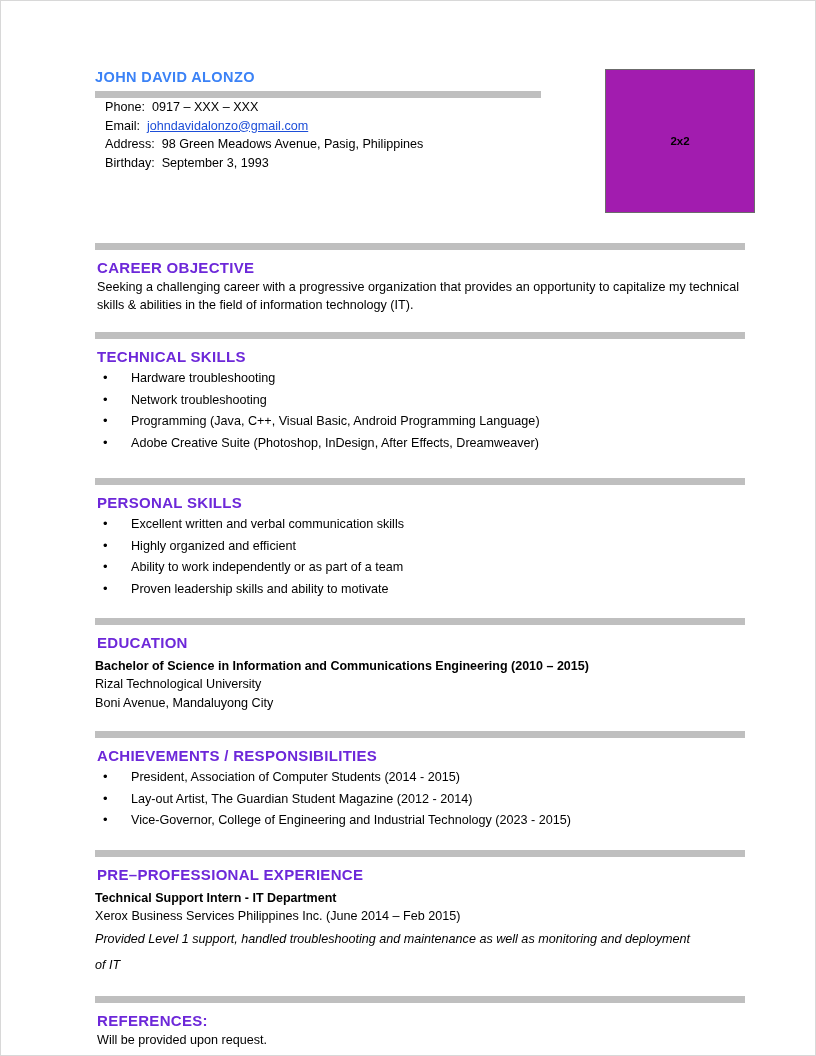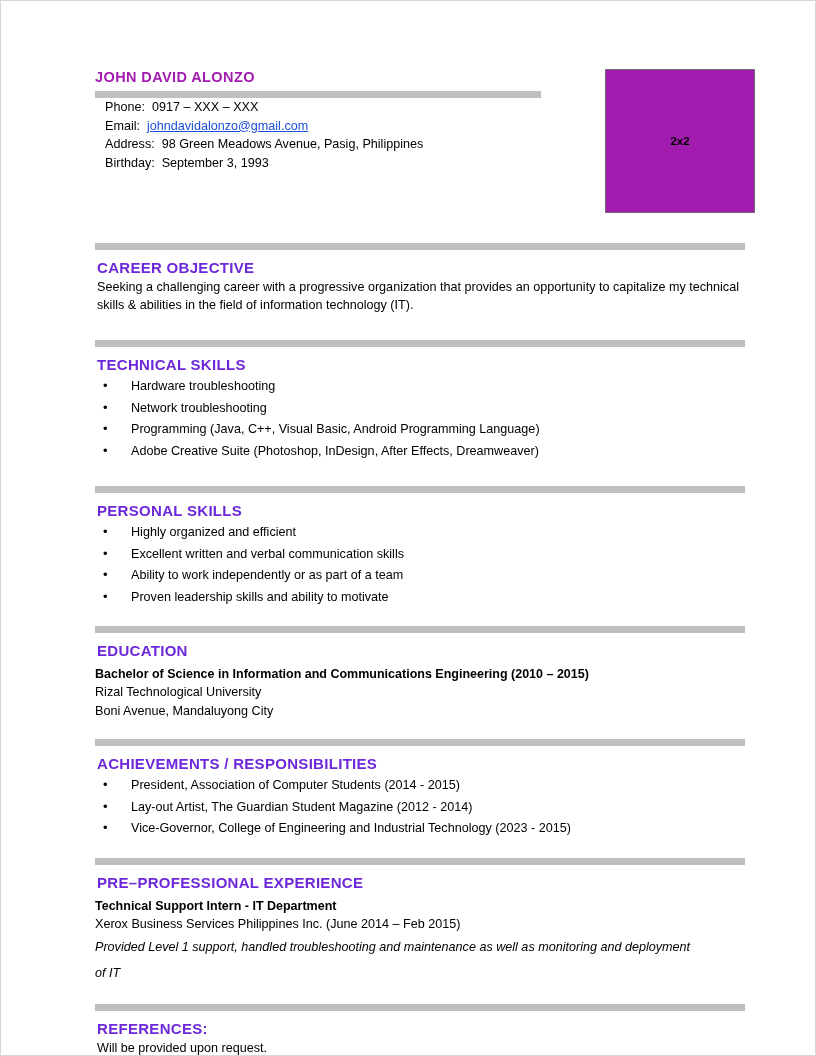--- a/index.html
+++ b/index.html
@@ -31,21 +31,21 @@
 
   
   .header-row {
     position: relative;
     min-height: 150px;
   }
   .name {
     font-size: 14.5px;
     font-weight: bold;
     letter-spacing: 0.4px;
-    color: #a21caf;
+    color: #3b82f6;
     margin: 38px 0 0 0;
   }
   .rule {
     height: 7px;
     background: #bfbfbf;
     margin: 6px 0 0 0;
   }
   .rule.short { width: 446px; }
 
   .contact {
@@ -89,21 +89,21 @@
     font-size: 15px;
     font-weight: bold;
     letter-spacing: 0.3px;
     color: #6d28d9;
     margin: 9px 0 2px 2px;
     font-family: "Liberation Sans", sans-serif;
   }
   .body-text {
     font-size: 12.6px;
     line-height: 18px;
-    margin: 0 0 8px 2px;
+    margin: 0 0 0 2px;
   }
   ul.bullets {
     list-style: none;
     margin: 3px 0 0 0;
     padding: 0;
   }
   ul.bullets li {
     font-size: 12.6px;
     line-height: 21.5px;
     position: relative;
@@ -189,22 +189,22 @@
         <li>Adobe Creative Suite (Photoshop, InDesign, After Effects, Dreamweaver)</li>
       </ul>
     </div>
 
     <div class="spacer-24"></div>
 
     <div class="section">
       <div class="sec-bar"></div>
       <div class="sec-title">PERSONAL SKILLS</div>
       <ul class="bullets">
+        <li>Excellent written and verbal communication skills</li>
         <li>Highly organized and efficient</li>
-        <li>Excellent written and verbal communication skills</li>
         <li>Ability to work independently or as part of a team</li>
         <li>Proven leadership skills and ability to motivate</li>
       </ul>
     </div>
 
     <div class="spacer-18"></div>
 
     <div class="section">
       <div class="sec-bar"></div>
       <div class="sec-title">EDUCATION</div>

